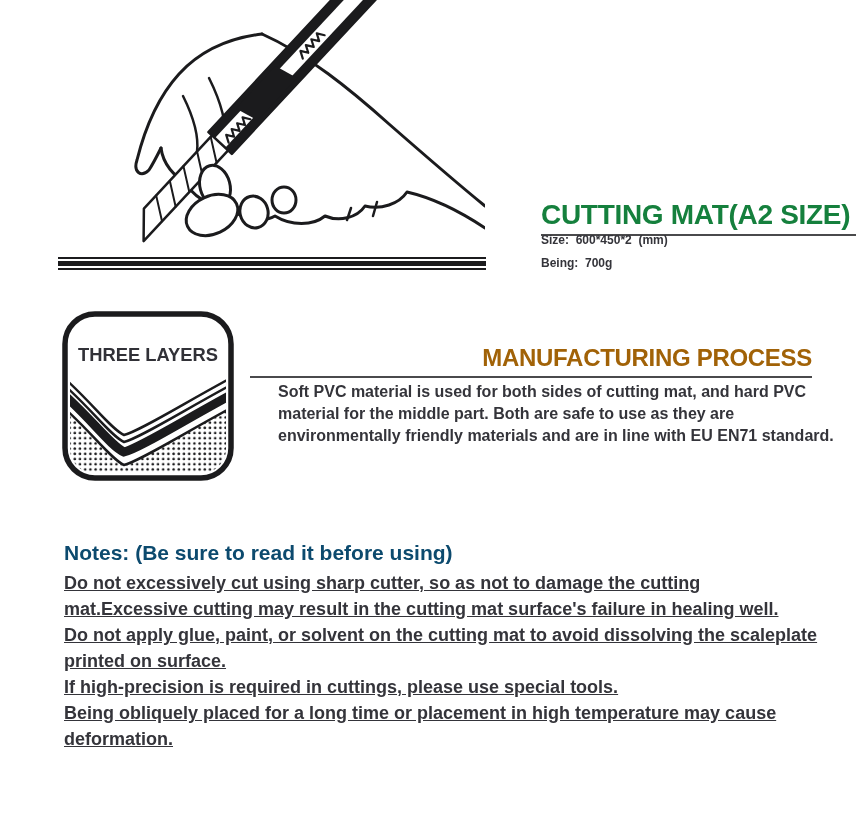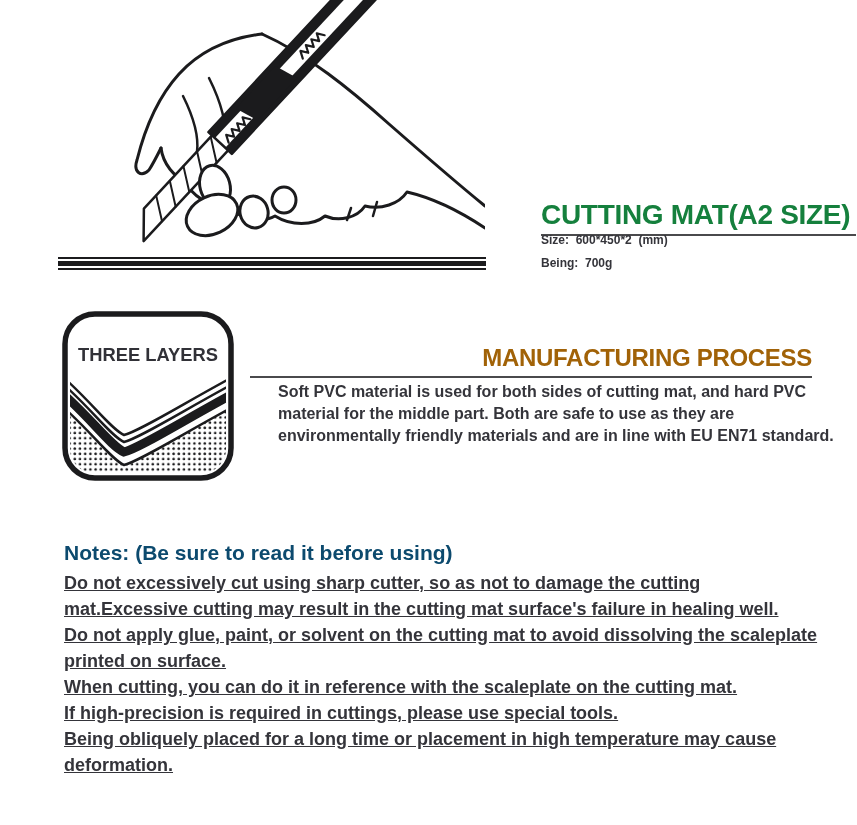--- a/index.html
+++ b/index.html
@@ -139,16 +139,15 @@
 
 <div id="mfg-head" class="abs">
   <h2>MANUFACTURING PROCESS</h2>
 </div>
 <div id="mfg-body" class="abs">Soft PVC material is used for both sides of cutting mat, and hard PVC material for the middle part. Both are safe to use as they are environmentally friendly materials and are in line with EU EN71 standard.</div>
 
 <div id="notes-title" class="abs">Notes: (Be sure to read it before using)</div>
 <div id="notes-body" class="abs">
   <p>Do not excessively cut using sharp cutter, so as not to damage the cutting mat.Excessive cutting may result in the cutting mat surface's failure in healing well.</p>
   <p>Do not apply glue, paint, or solvent on the cutting mat to avoid dissolving the scaleplate printed on surface.</p>
-  <p>When cutting, you can do it in reference with the scaleplate on the cutting mat.</p>
   <p>If high-precision is required in cuttings, please use special tools.</p>
   <p>Being obliquely placed for a long time or placement in high temperature may cause deformation.</p>
 </div>
 
 </body></html>

